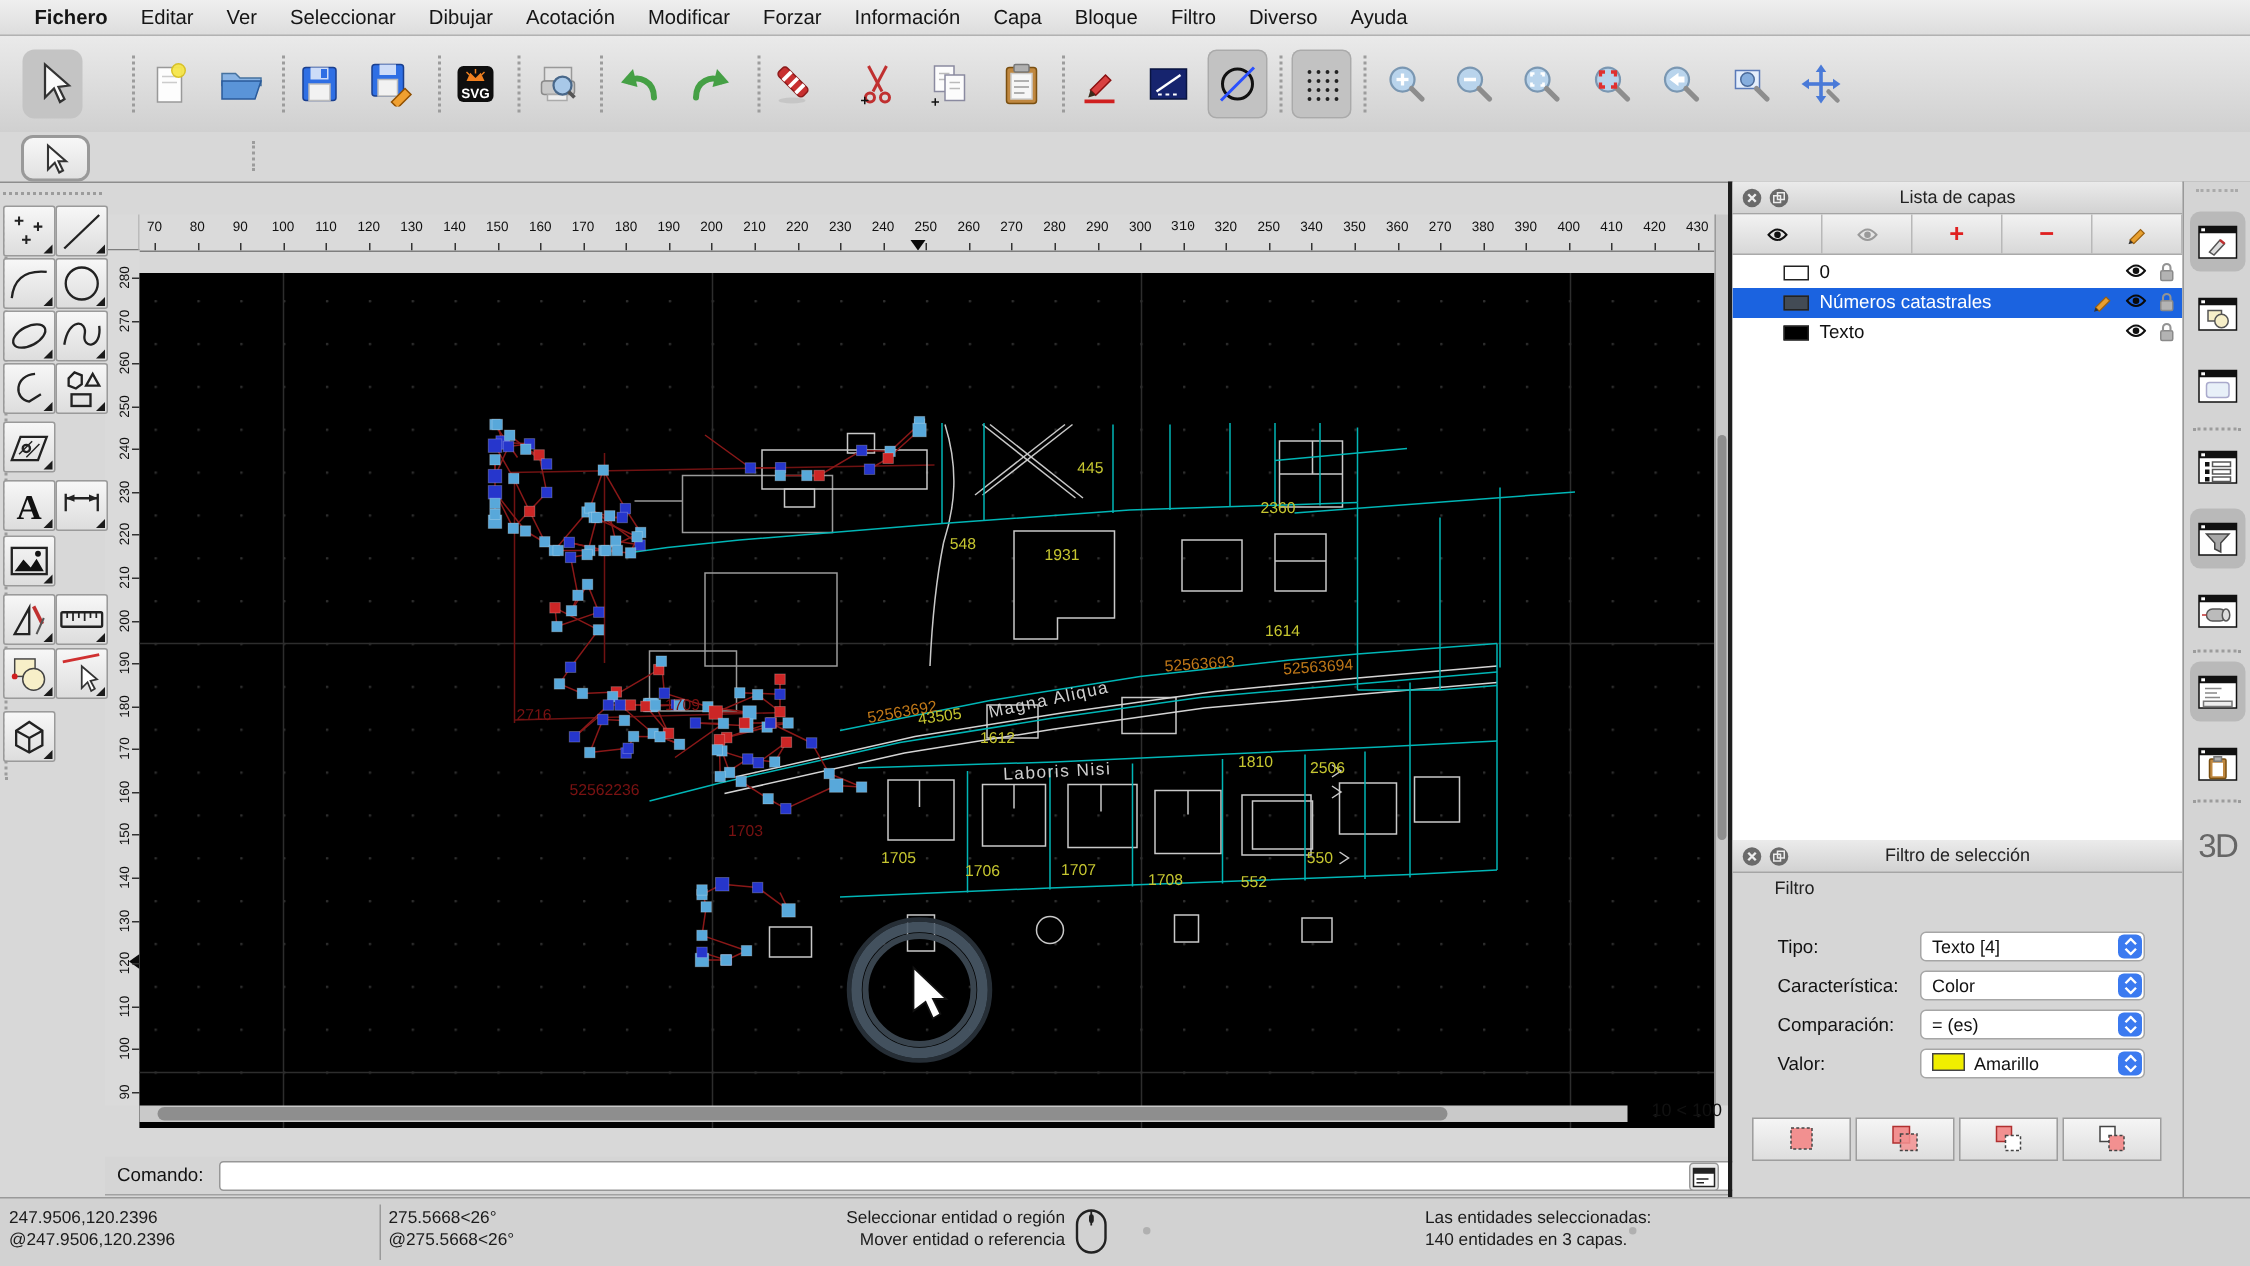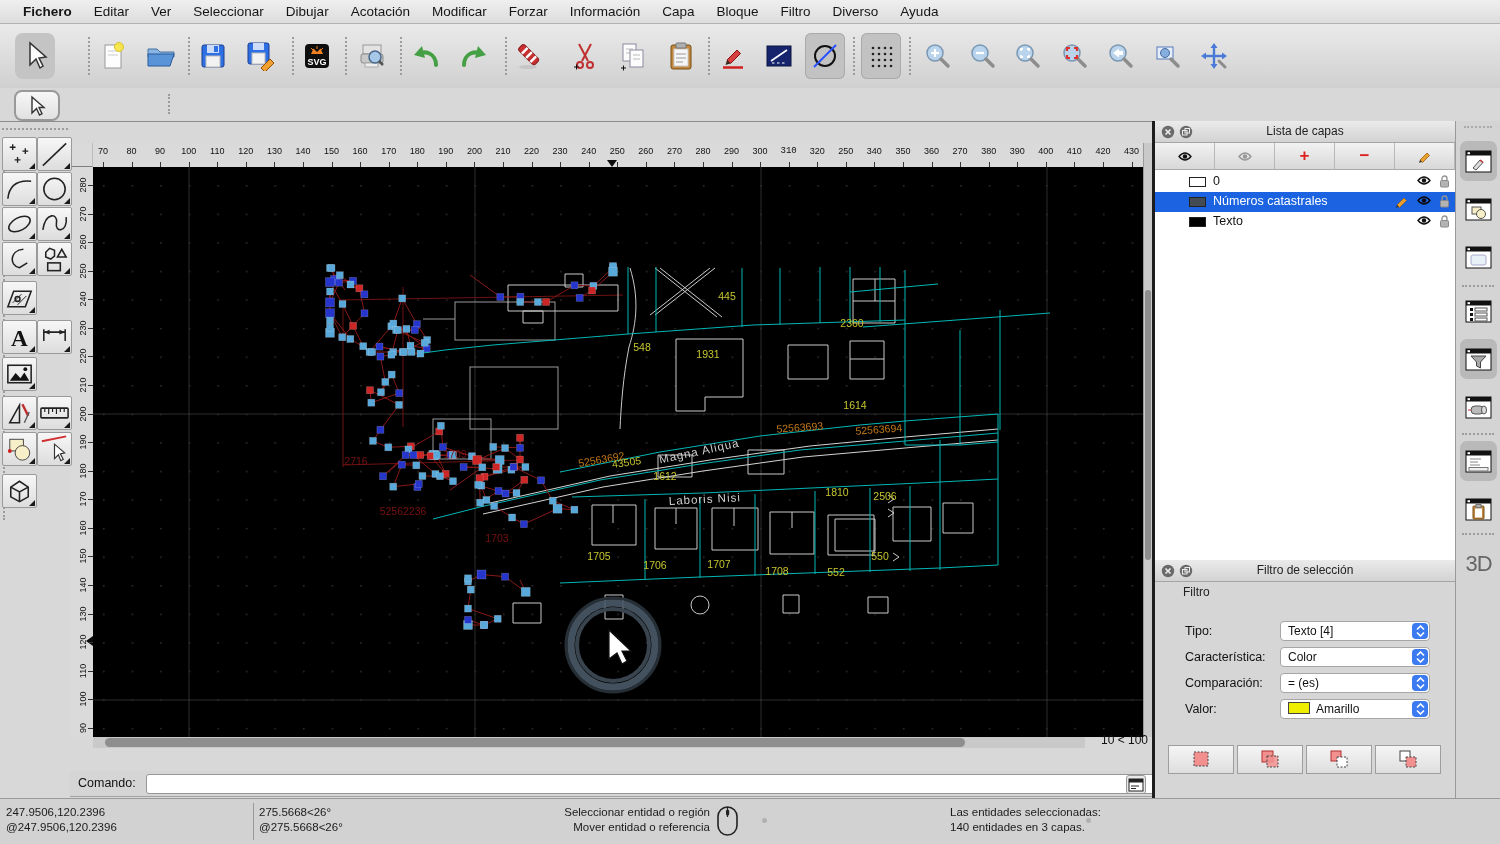--- a/index.html
+++ b/index.html
@@ -29,21 +29,21 @@
 #doc-icon{position:absolute;left:26px;top:3px}
 #hruler{position:absolute;left:93px;top:143px;width:1050px;height:24px;background:#dadada;border-bottom:1px solid #7e7e7e;overflow:hidden}
 .hlab{position:absolute;top:3px;font-size:9px;color:#111;transform:translateX(-50%)}
 .htick{position:absolute;bottom:0;width:1px;height:5px;background:#333}
 #hmarker{position:absolute;bottom:0;width:0;height:0;border-left:5px solid transparent;border-right:5px solid transparent;border-top:7px solid #0a0a0a;transform:translateX(-5px)}
 #corner{position:absolute;left:70px;top:143px;width:23px;height:24px;background:#dadada;border-bottom:1px solid #7e7e7e;border-right:1px solid #bbb;box-sizing:border-box}
 #vruler{position:absolute;left:70px;top:167px;width:23px;height:570px;background:#dadada;overflow:hidden}
 .vlab{position:absolute;left:2px;font-size:9px;color:#111;transform:rotate(-90deg);transform-origin:center;width:22px;text-align:center}
 .vtick{position:absolute;right:0;width:5px;height:1px;background:#333}
 #vmarker{position:absolute;right:0;width:0;height:0;border-top:5px solid transparent;border-bottom:5px solid transparent;border-right:7px solid #0a0a0a;transform:translateY(-5px)}
-#canvas{position:absolute;left:93px;top:167px;width:1050px;height:570px;background:#000}
+#canvas{position:absolute;left:93px;top:182px;width:1050px;height:570px;background:#000}
 #vscroll{position:absolute;left:1143px;top:143px;width:9px;height:594px;background:#c9c9c9;border-left:1px solid #9a9a9a;box-sizing:border-box}
 #vscroll .thumb{position:absolute;left:1px;top:147px;width:6px;height:270px;background:#8e8e8e;border-radius:4px}
 #hscroll{position:absolute;left:93px;top:737px;width:992px;height:11px;background:#c9c9c9}
 #hscroll .thumb{position:absolute;left:12px;top:1px;width:860px;height:9px;background:#8e8e8e;border-radius:5px}
 #zoomtext{position:absolute;left:1060px;top:733px;width:88px;height:15px;font-size:12px;color:#111;text-align:right}
 
 #cmd-history{position:absolute;left:70px;top:748px;width:1082px;height:23px;background:#fff;border:1px solid #8e8e8e;box-sizing:border-box;font-size:12.5px;line-height:21px;padding-left:8px;color:#1c1ccc}
 #cmd-history .lbl{font-style:italic}
 #cmd-history .hs{position:absolute;right:0;top:0;width:9px;height:21px;background:#e3e3e3;border-left:1px solid #bbb}
 #cmd-history .hs div{position:absolute;left:1px;top:1px;width:6px;height:13px;background:#aaa;border-radius:3px}

